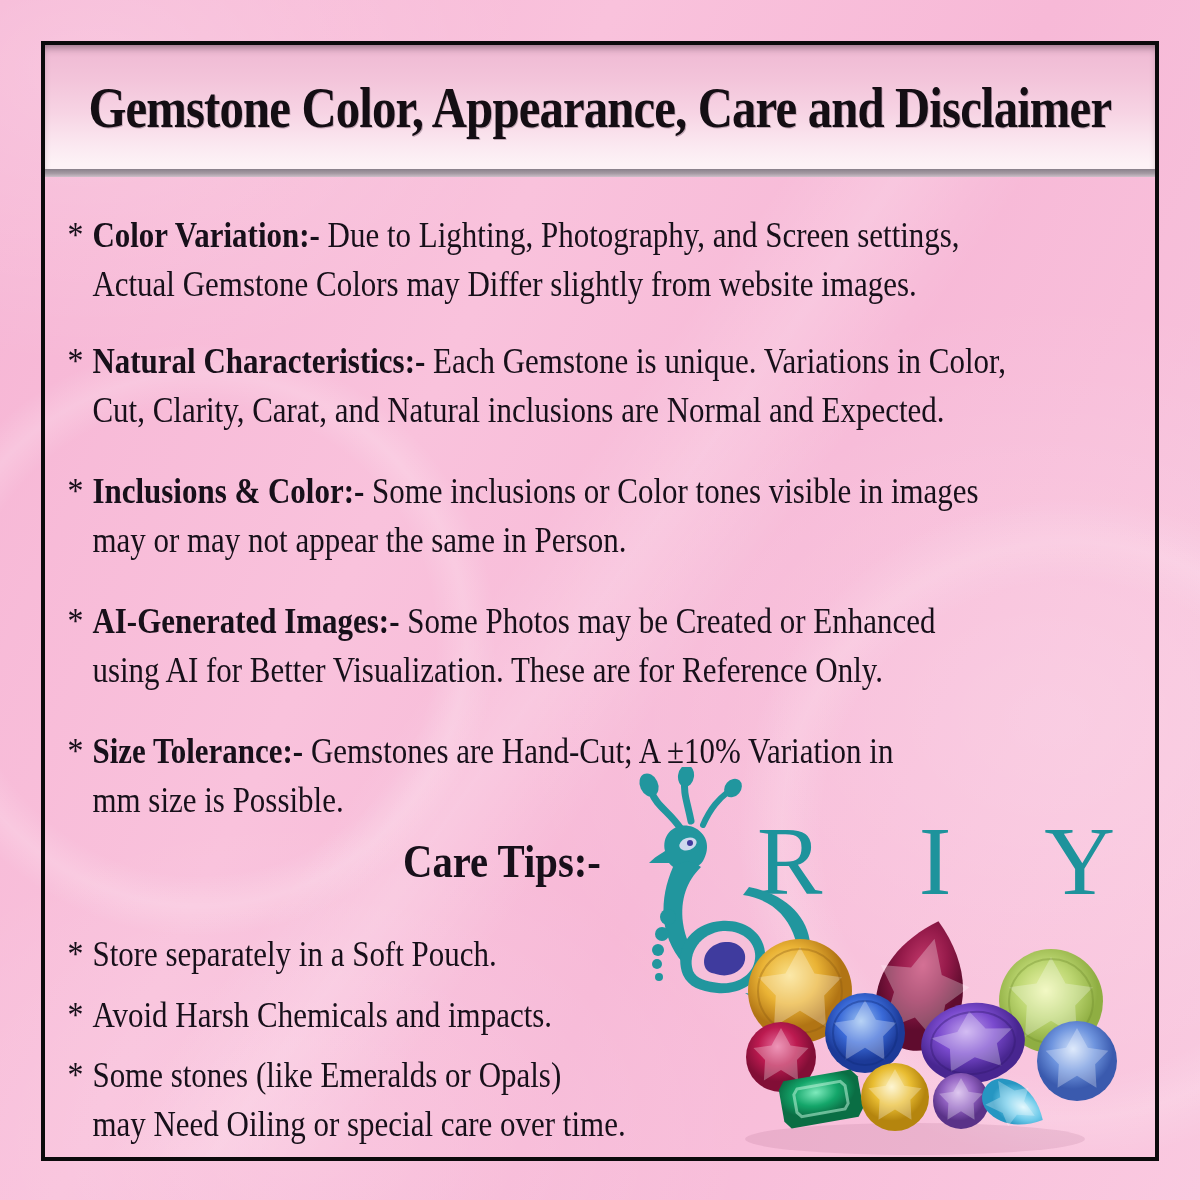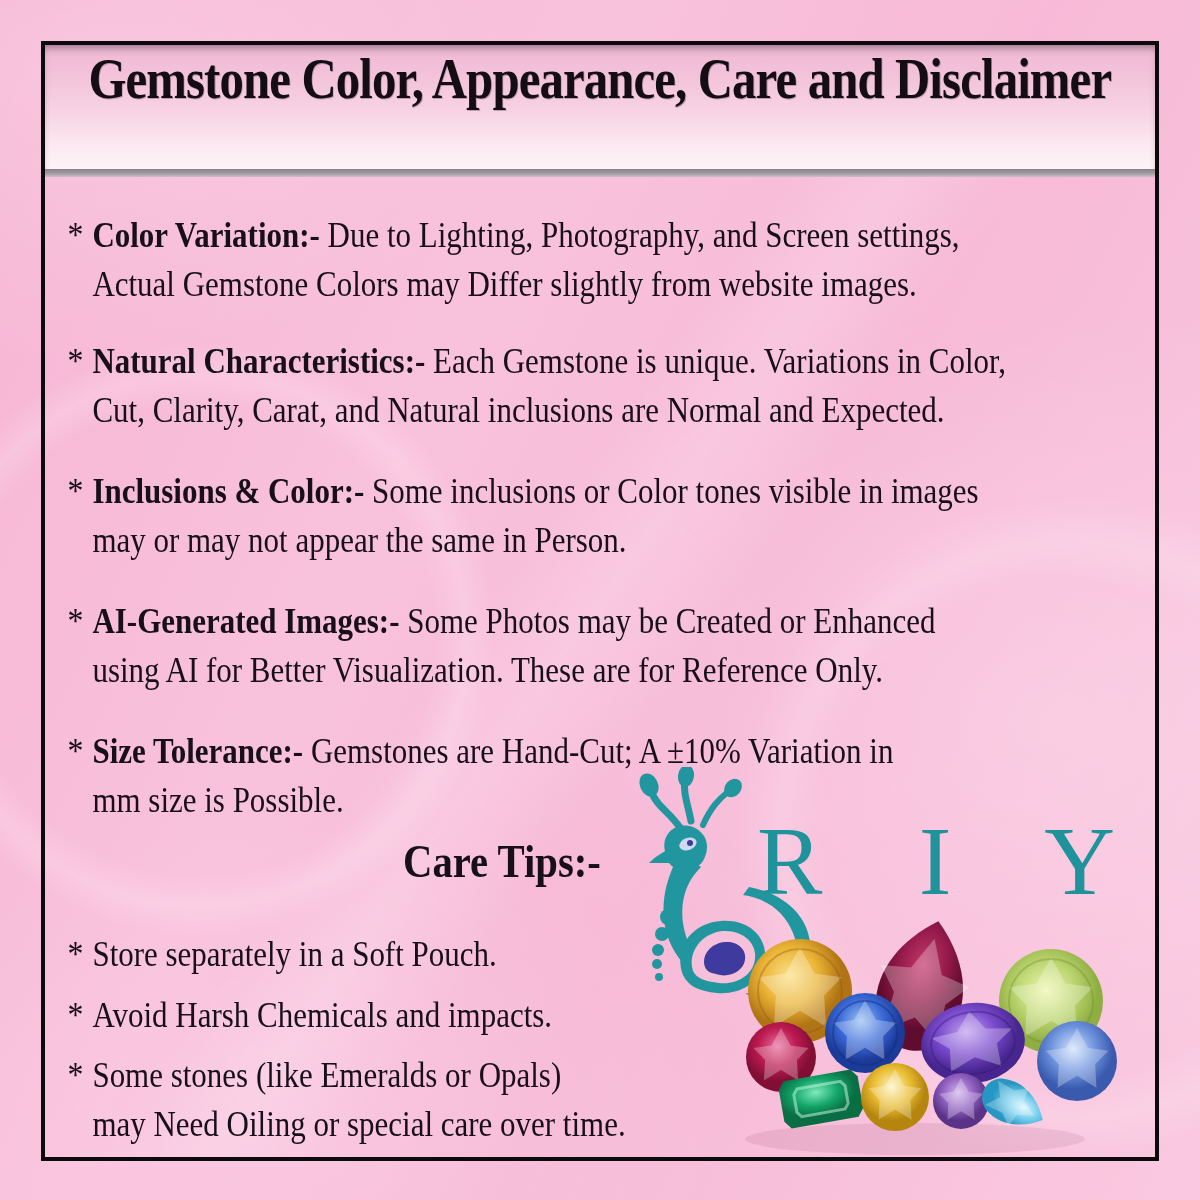--- a/index.html
+++ b/index.html
@@ -23,21 +23,21 @@
     border:4px solid #0c0a0c;
     background:
       linear-gradient(125deg, rgba(255,255,255,0) 44%, rgba(255,255,255,.18) 50%, rgba(255,255,255,0) 57%),
       transparent;
     overflow:hidden;
   }
   .titlebar{
     position:absolute;left:0;top:0;width:100%;height:124px;
     background:linear-gradient(180deg,#efb9d3 0%, #f3c4da 28%, #f7d4e4 55%, #fbe9f1 82%, #fdf2f6 96%);
     box-shadow:inset 0 6px 8px -4px rgba(60,40,55,.55);
-    display:flex;justify-content:center;
+    display:flex;align-items:center;justify-content:center;
   }
   .titlebar::after{
     content:"";position:absolute;left:0;bottom:-8px;width:100%;height:8px;
     background:linear-gradient(180deg,#89808a 0%, #a59aa3 55%, #cdbfc9 100%);
   }
   .title{
     font-weight:bold;font-size:58px;white-space:nowrap;color:#140e14;
     transform:scaleX(.84);transform-origin:50% 50%;letter-spacing:-1px;
     text-shadow:1px 1px 0 rgba(90,60,80,.35);
   }

